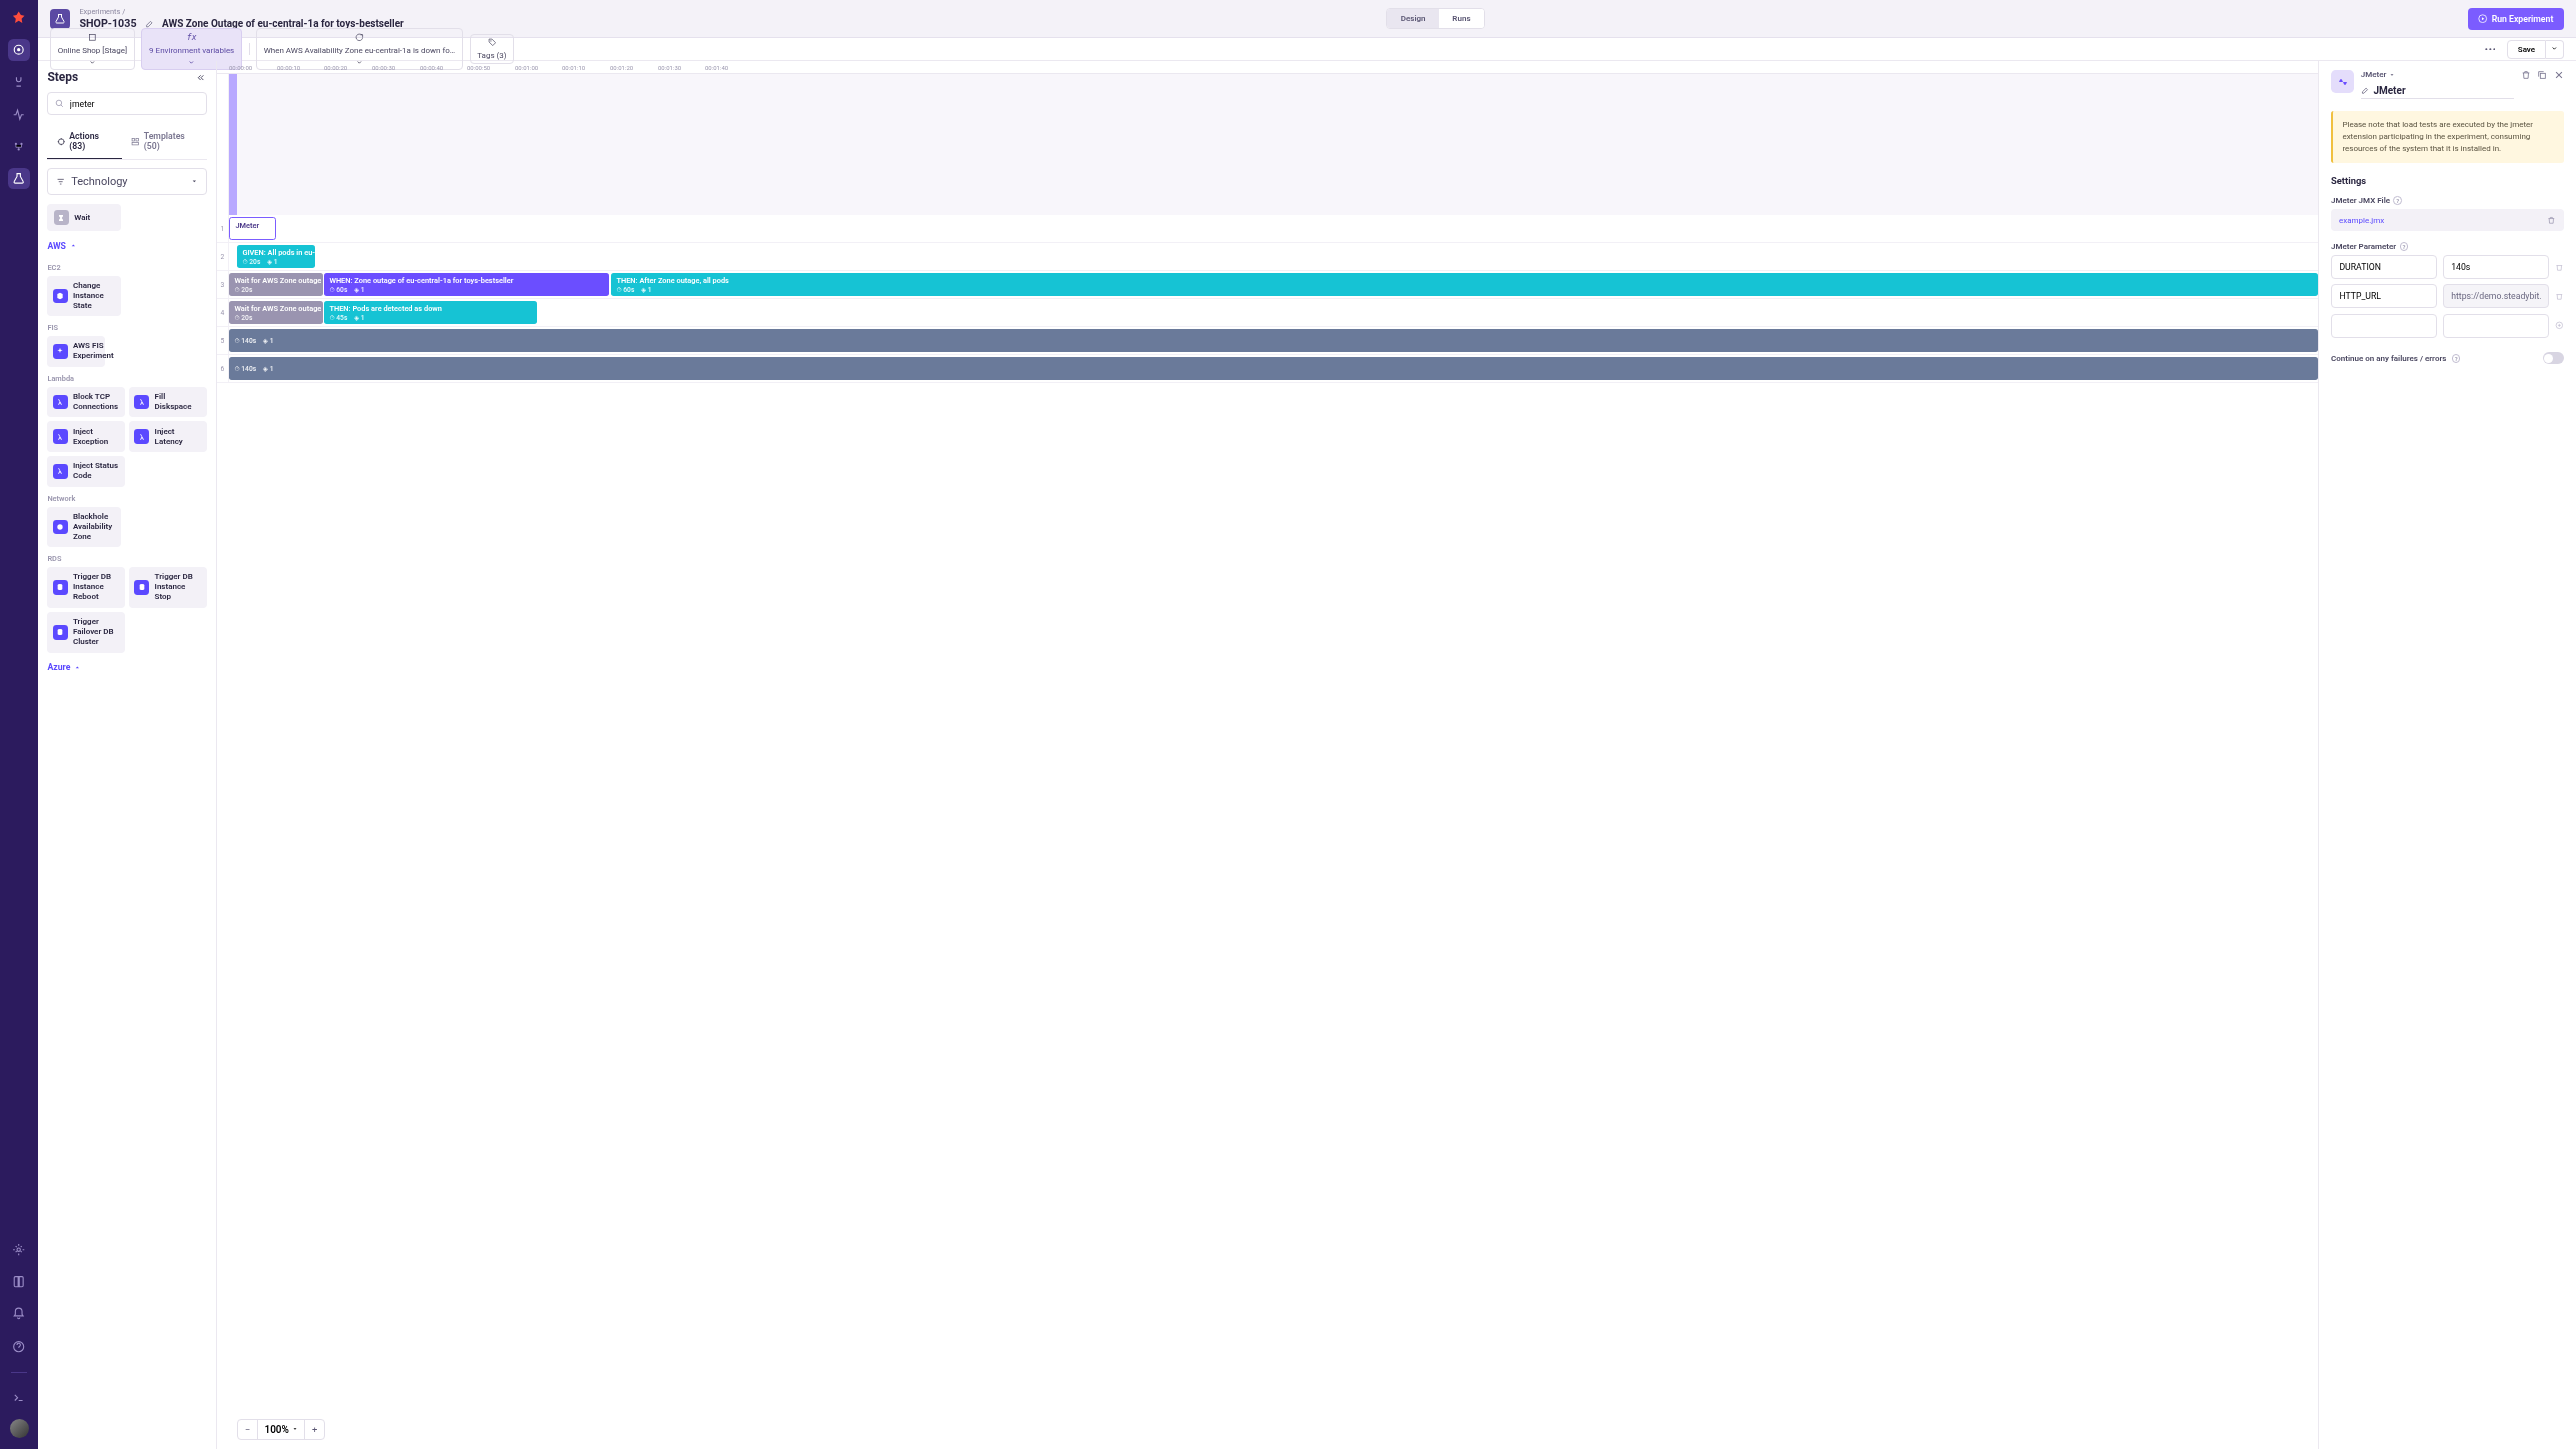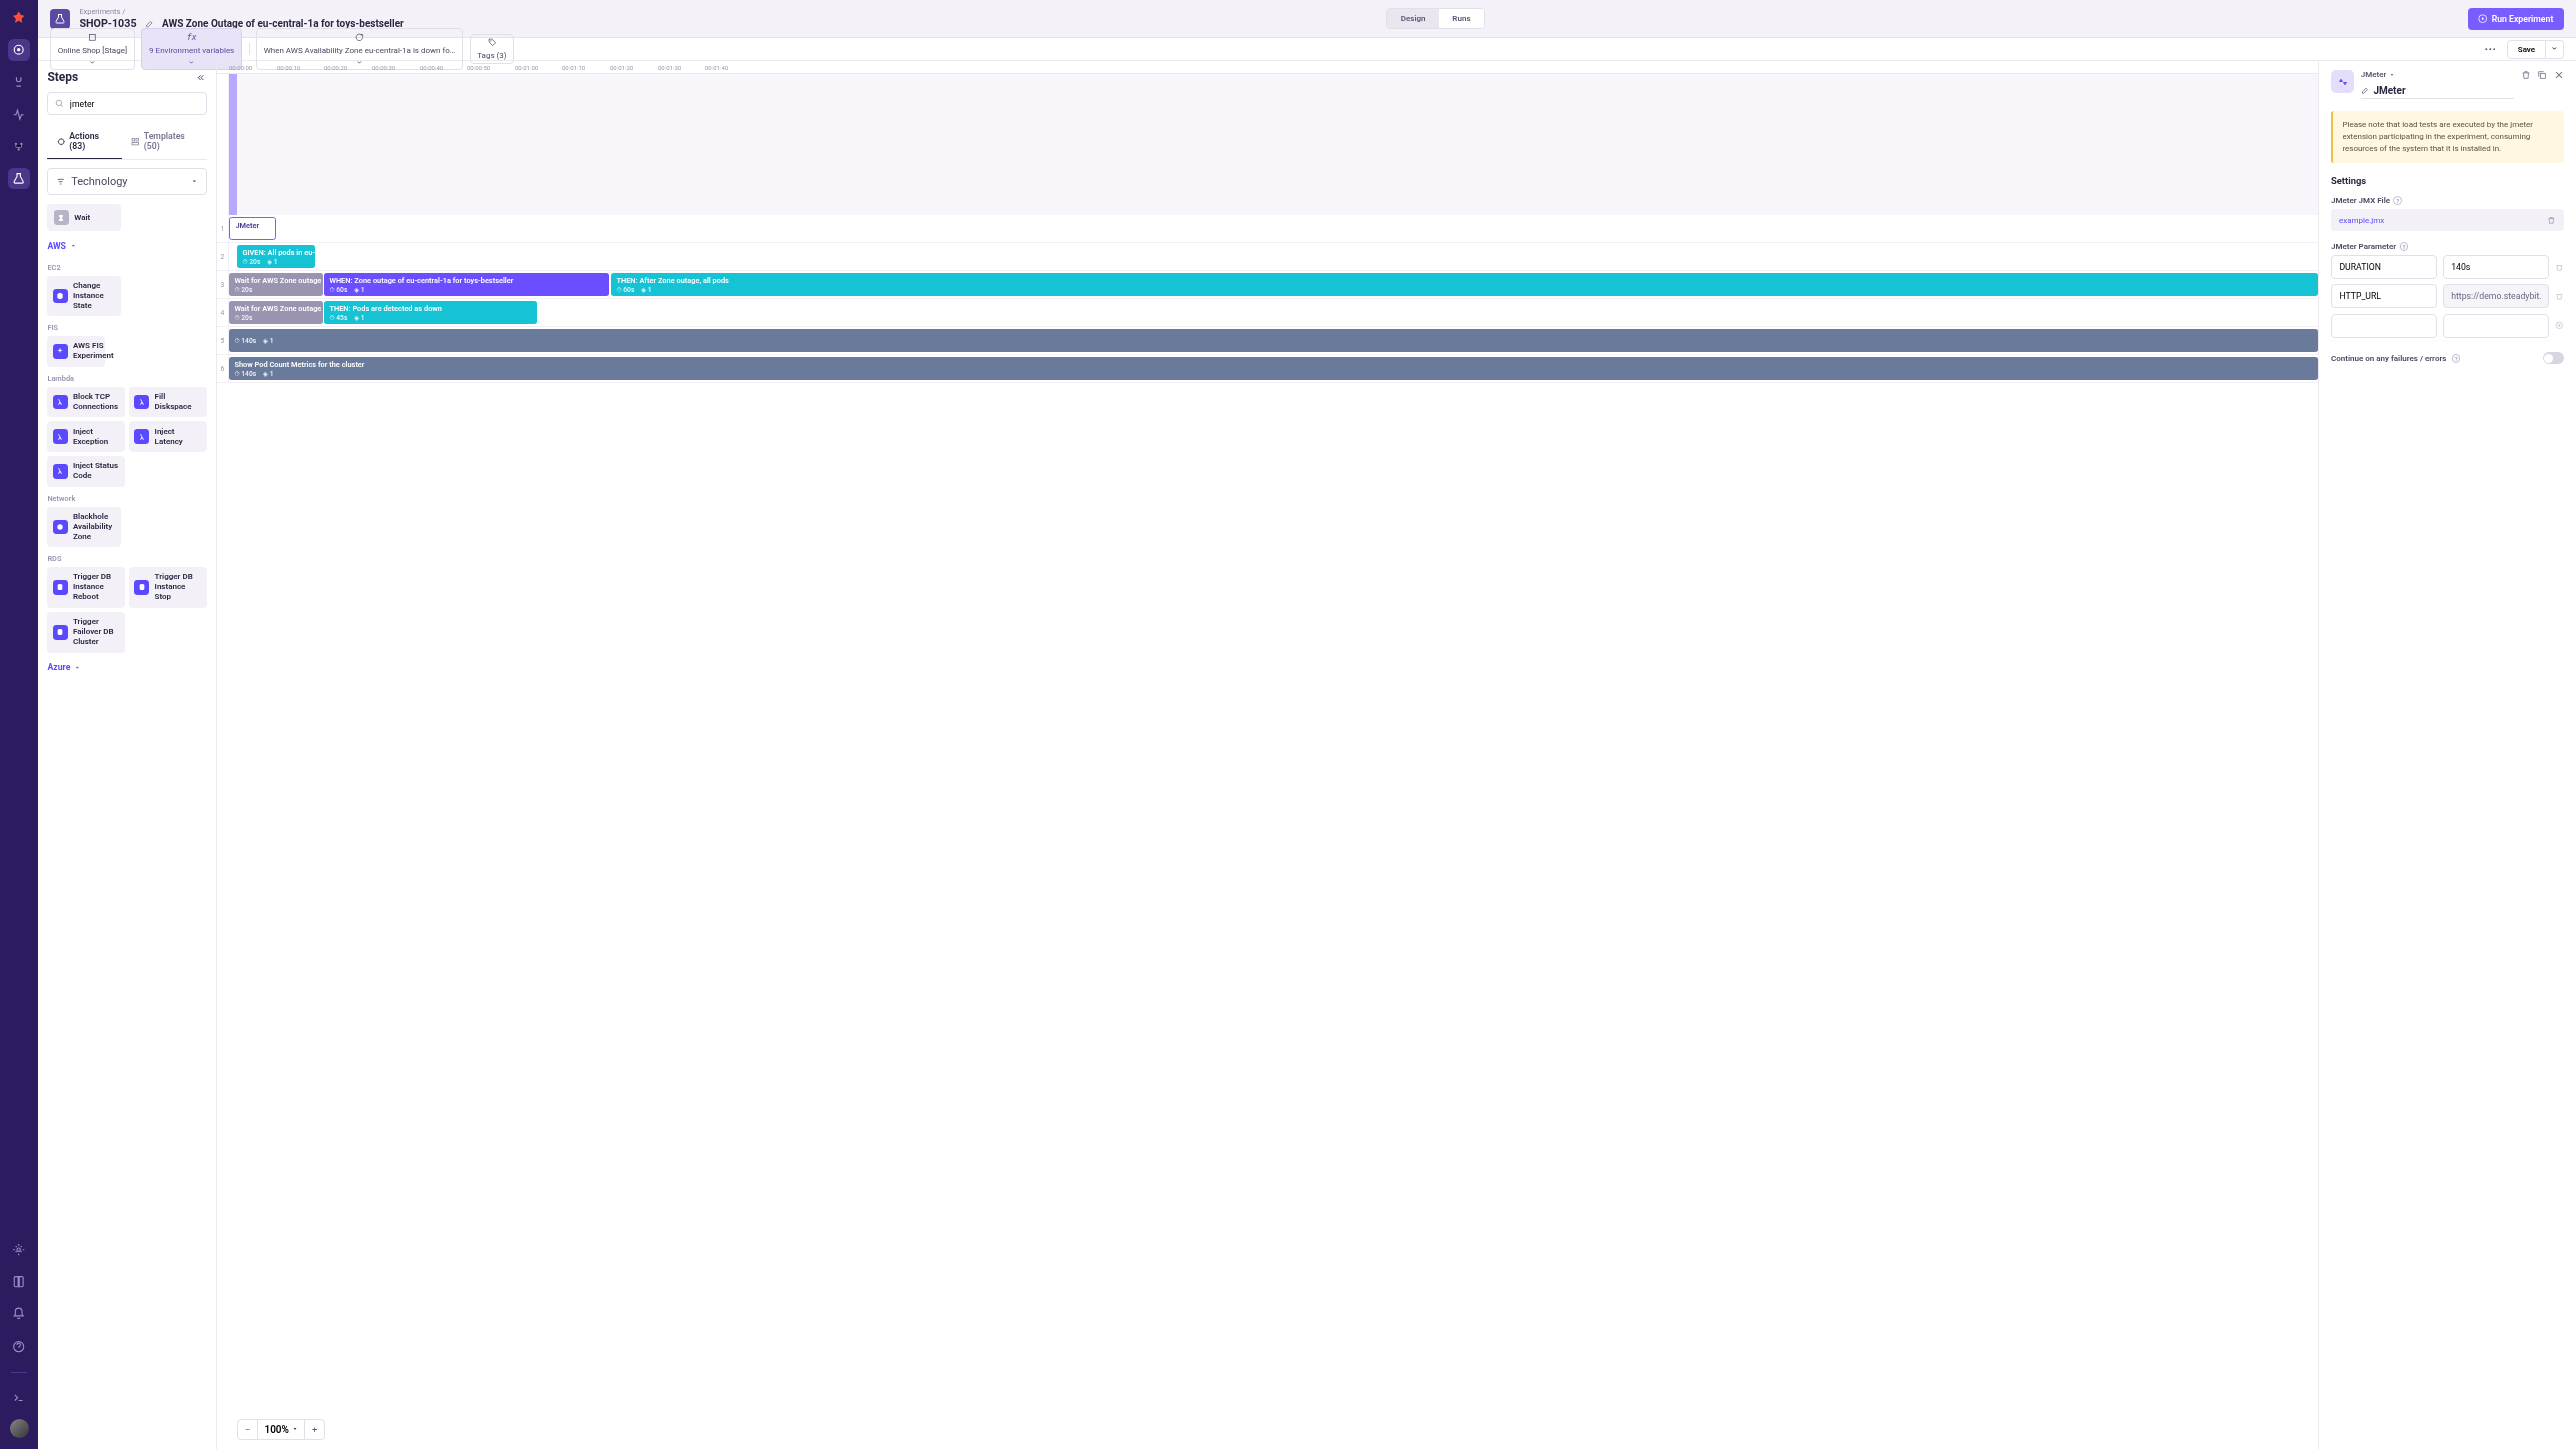--- a/index.html
+++ b/index.html
@@ -549,21 +549,20 @@
                   <span>⏱ <span>140s</span></span>
                   <span>◈ <span>1</span></span>
                 </div>
             </div>
           </div>
         </div>
         <div class="lane">
           <div class="lane-num">6</div>
           <div class="lane-body">
             <div class="step-block steel" style="left:0;right:0">
-              <span>Show Pod Count Metrics for the cluster</span>
               <div class="meta">
                   <span>⏱ <span>140s</span></span>
                   <span>◈ <span>1</span></span>
                 </div>
             </div>
           </div>
         </div>
       </div>
       <div class="zoom-ctrl">
         <button>−</button>

